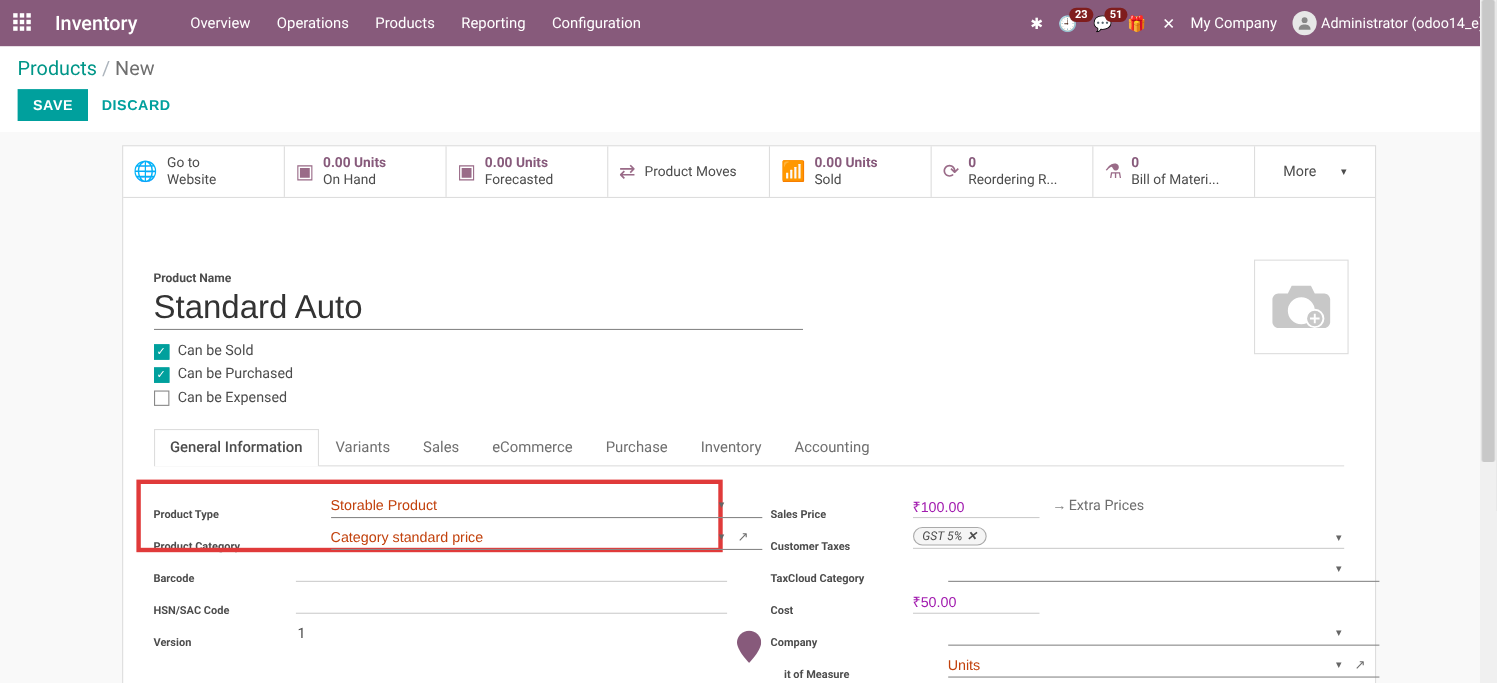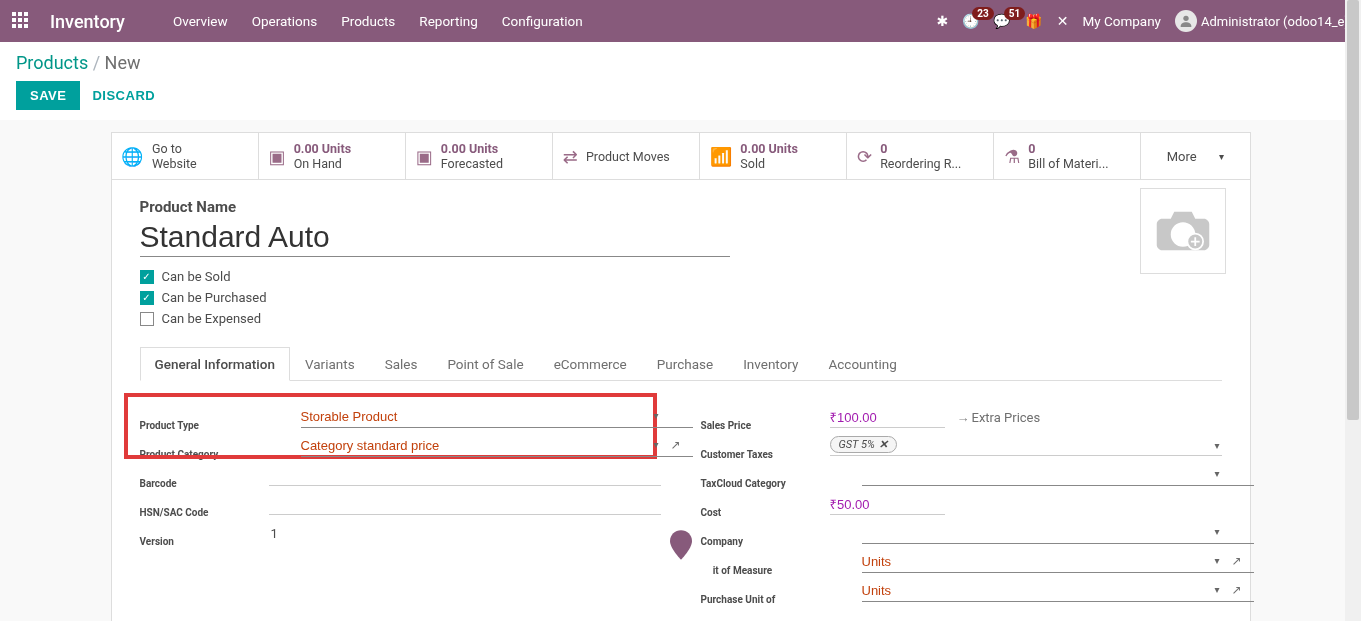--- a/index.html
+++ b/index.html
@@ -25,21 +25,21 @@
 .sheet { background: #fff; border: 1px solid #ddd; width: 1140px; position: relative; }
 .button-box { display: flex; border-bottom: 1px solid #ddd; }
 .stat-button { flex: 1; border-right: 1px solid #ddd; padding: 8px 10px; display: flex; align-items: center; gap: 8px; min-height: 40px; cursor: pointer; }
 .stat-button:last-child { border-right: none; }
 .stat-icon { font-size: 18px; color: #9a6b88; flex-shrink: 0; }
 .stat-text { font-size: 12.5px; color: #4c4c4c; line-height: 1.2; }
 .stat-text .val { color: #875a7b; font-weight: 700; display: block; }
 .stat-more { flex: 0.7; justify-content: center; color:#4c4c4c; }
 .sheet-body { padding: 18px 28px 20px 28px; }
 .prod-head { position: relative; }
-.prod-label { font-size: 15px; font-weight: 700; color: #4c4c4c; margin-bottom: 2px; }
+.prod-label { font-size: 11px; font-weight: 700; color: #4c4c4c; margin-bottom: 2px; margin-top: 48px; }
 .prod-name-input { font-size: 30px; font-weight: 400; border: none; border-bottom: 1px solid #888; width: 590px; padding: 2px 0; color: #333; }
 .image-box { position: absolute; right: -4px; top: -10px; width: 86px; height: 86px; border: 1px solid #ddd; display: flex; align-items: center; justify-content: center; cursor: pointer; }
 .image-box svg { width: 56px; height: 50px; fill:#c8c8c8; }
 .checks { margin-top: 12px; }
 .check-row { display: flex; align-items: center; gap: 8px; margin-bottom: 6px; }
 .cb { width: 14px; height: 14px; border: 1px solid #888; display: inline-flex; align-items: center; justify-content:center; font-size: 10px; color: #fff; }
 .cb.checked { background: #00a09d; border-color:#00a09d; }
 .tabs { display: flex; margin-top: 20px; border-bottom: 1px solid #ddd; }
 .tab { padding: 8px 14px; border: 1px solid transparent; position: relative; top: 1px; cursor: pointer; color: #6f6f6f; font-size: 13.5px; }
 .tab.active { border: 1px solid #ddd; border-bottom: 1px solid #fff; background: #fff; color: #4c4c4c; font-weight: 500; }
@@ -175,21 +175,20 @@
               <span class="cb"></span>
               <span>Can be Expensed</span>
             </div>
         </div>
       </div>
 
       <div class="tabs">
         <div class="tab active">General Information</div>
         <div class="tab">Variants</div>
         <div class="tab">Sales</div>
-        <div class="tab">Point of Sale</div>
         <div class="tab">eCommerce</div>
         <div class="tab">Purchase</div>
         <div class="tab">Inventory</div>
         <div class="tab">Accounting</div>
       </div>
 
       <div class="tab-content">
         <div class="highlight-box" style="left:-16px; top:12px; width:533px; height:66px;"></div>
         <div class="pin" style="left:530px; top:149px;">
           <svg viewBox="0 0 24 32">

